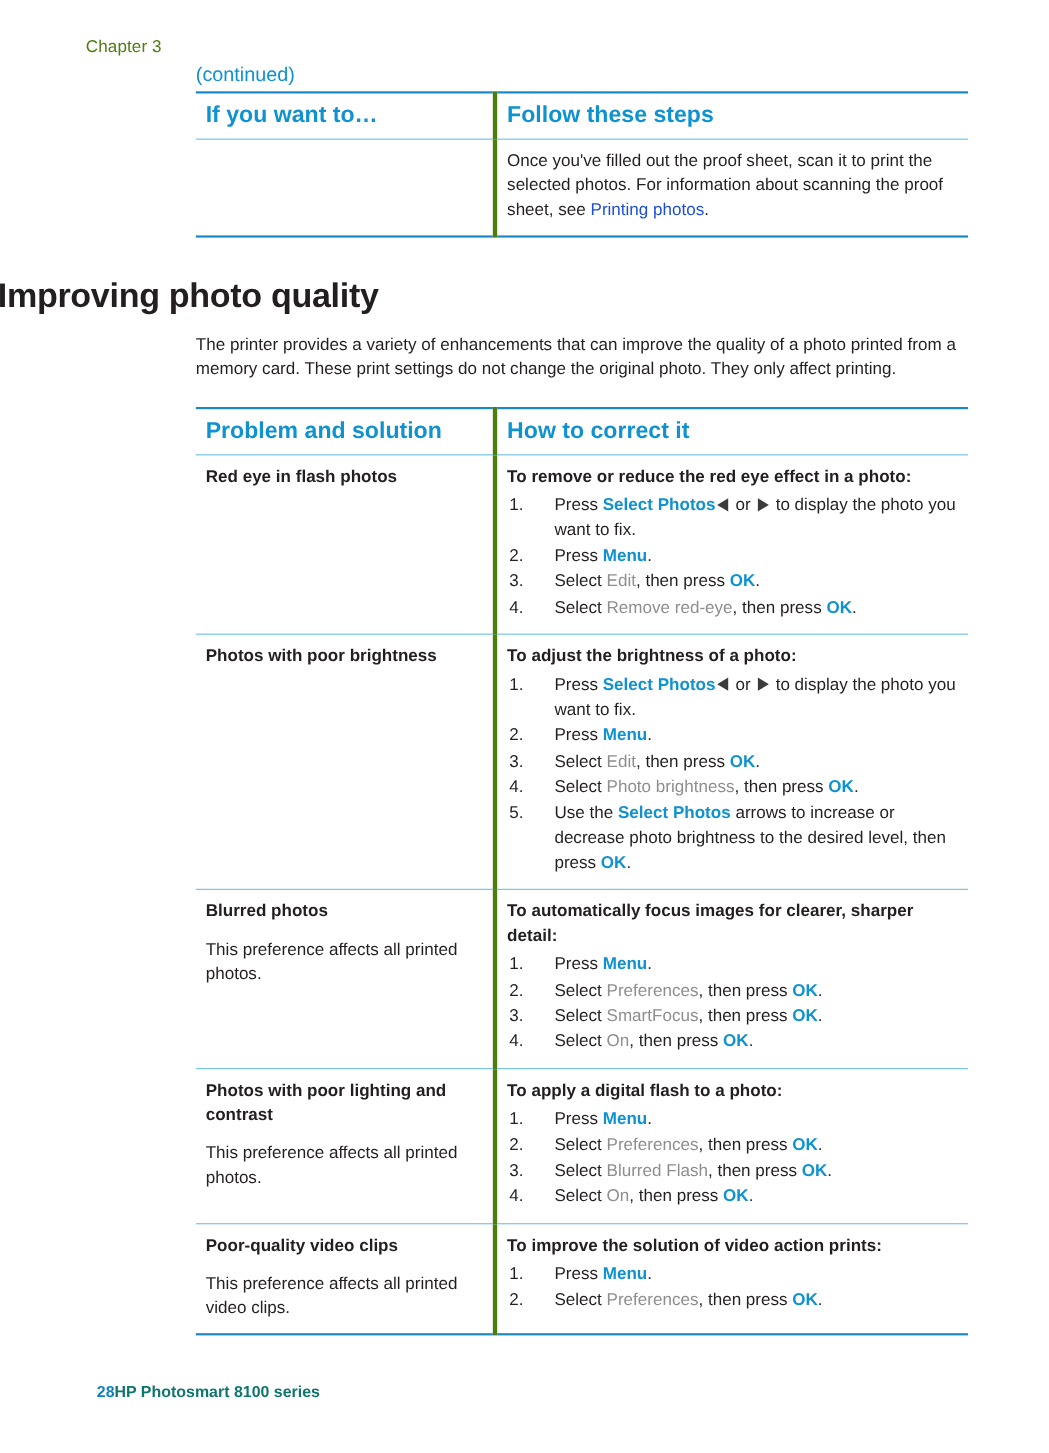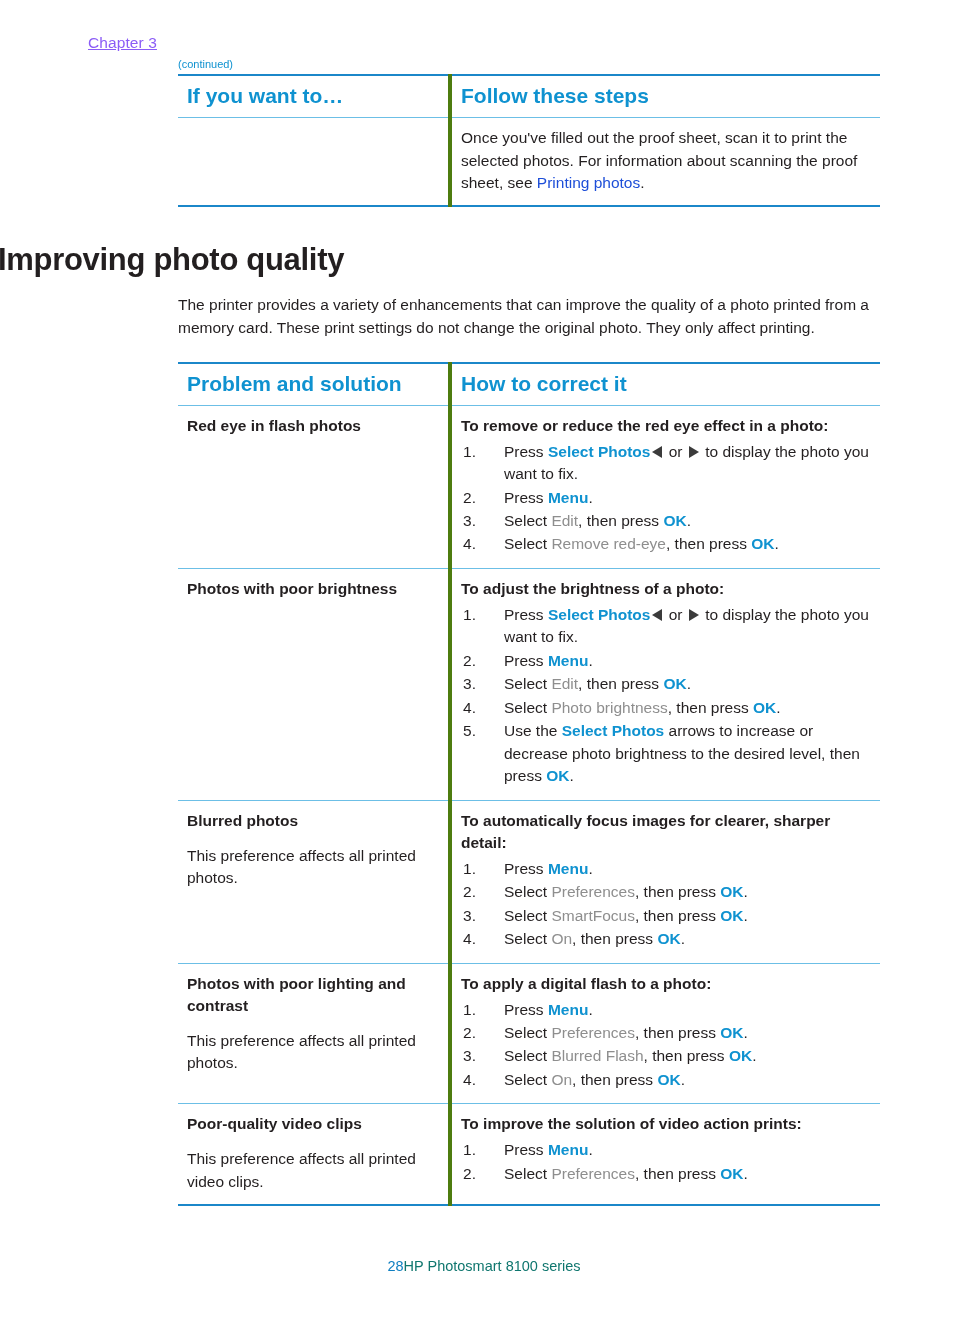--- a/index.html
+++ b/index.html
@@ -19,41 +19,40 @@
     position: relative;
     width: 954px;
     height: 1321px;
     box-sizing: border-box;
     padding: 0;
   }
 
   
   .chapter-head {
     position: absolute;
-    left: 88px;
+    left: 78px;
     top: 34px;
     font-size: 15.5px;
-    color: #8b5cf6;
+    color: #4d7c0f;
     letter-spacing: 0.1px;
-    text-decoration: underline;
   }
 
   
   .content {
     position: absolute;
     left: 88px;
     top: 58px;
     width: 792px;
   }
   .indent {
     margin-left: 90px;
   }
 
   .continued {
-    font-size: 11px;
+    font-size: 18px;
     color: #0f92d0;
     margin: 0 0 3px 0;
     line-height: 1.2;
   }
 
   
   table.doc-table {
     border-collapse: collapse;
     width: 702px;
     table-layout: fixed;
@@ -172,24 +171,24 @@
     width: 700px;
   }
 
   
   .footer {
     position: absolute;
     left: 88px;
     top: 1258px;
     width: 792px;
     display: flex;
-    justify-content: center;
+    justify-content: flex-start;
     align-items: baseline;
     font-size: 14.5px;
-    font-weight: normal;
+    font-weight: bold;
     color: #0f7fc1;
   }
   .footer .pageno { color: #0f7fc1; }
   .footer .product { color: #0f766e; }
 </style>
 </head>
 <body>
 
 <div class="page">
 

